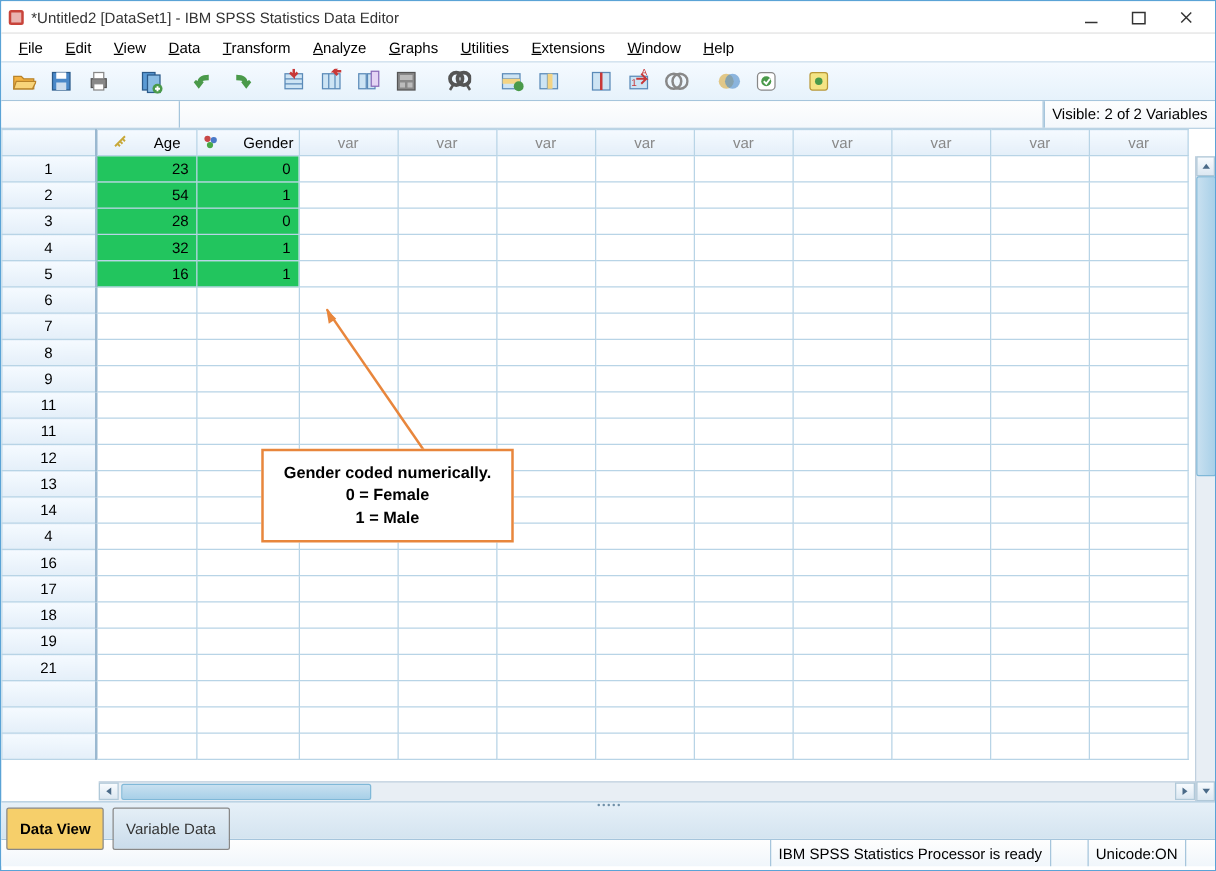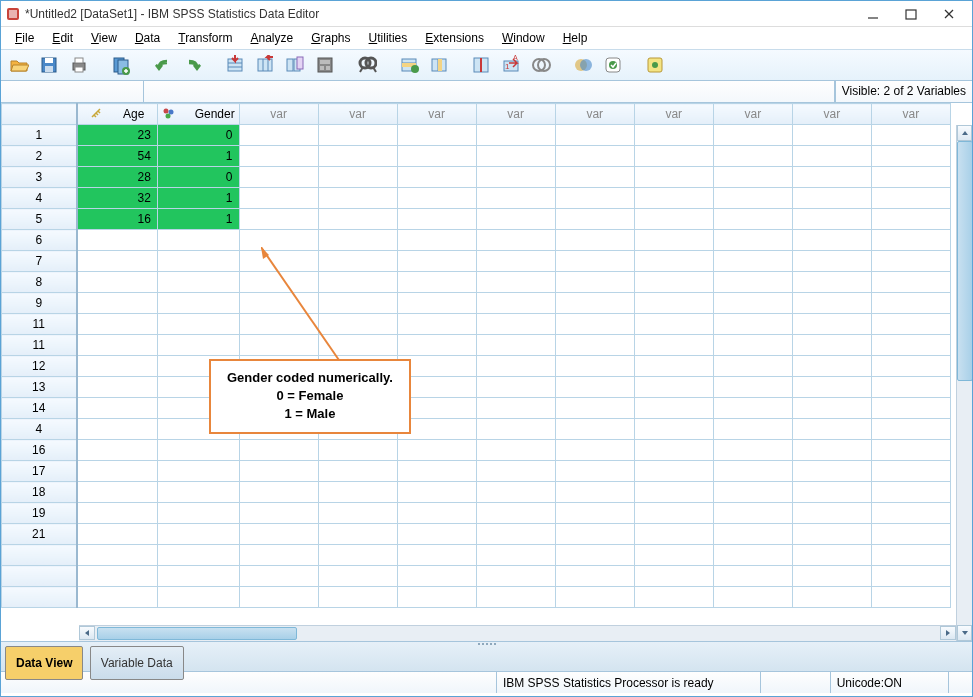--- a/index.html
+++ b/index.html
@@ -36,21 +36,21 @@
   .hscroll { position: absolute; left: 78px; bottom: 0; right: 16px; height: 16px; background: #e8eef4; border-top: 1px solid #c0d0de; }
   .hscroll .left, .hscroll .right { width: 16px; height: 14px; background: linear-gradient(#f8fbfe,#dce8f2); border: 1px solid #b0c8d8; display:inline-flex; align-items:center; justify-content:center; position:absolute; top:0; }
   .hscroll .right { right: 0; }
   .hscroll .thumb { position: absolute; left: 18px; top: 1px; height: 13px; width: 200px; background: linear-gradient(#c8e0f0,#a8d0e8); border: 1px solid #7fb8d8; border-radius: 2px; }
   .sheetabs-wrap { background: linear-gradient(#e6f0f8,#d4e4f0); padding: 4px 0 0 4px; height: 30px; border-top: 1px solid #a6c5dc; position: relative; }
   .grip { position: absolute; left: 50%; top: 0; width: 40px; height: 4px; transform: translateX(-50%); display:flex; gap:2px; justify-content:center; }
   .grip span { width:2px; height:2px; background:#7090a8; border-radius:50%; margin-top:1px; }
   .sheetab { display: inline-block; padding: 9px 10px; font-size: 12px; border: 1px solid #888; border-radius: 2px; margin-right: 3px; }
   .sheetab.active { background: #f6cf6a; font-weight: bold; }
   .sheetab.inactive { background: linear-gradient(#e4eef6,#cadceb); color: #333; }
-  .statusbar { height: 22px; background: linear-gradient(#fefefe,#f0f6fb); border-top: 1px solid #a6c5dc; display: flex; align-items: center; font-size: 12px; gap: 40px; }
+  .statusbar { height: 22px; background: linear-gradient(#fefefe,#f0f6fb); border-top: 1px solid #a6c5dc; display: flex; align-items: center; font-size: 12px; }
   .statcell { border-left: 1px solid #a6c5dc; padding: 0 6px; height: 100%; display: flex; align-items: center; }
   .callout { position: absolute; border: 2px solid #e8863c; background: #fff; padding: 8px 16px; text-align: center; font-size: 13px; color: #000; line-height: 1.4; }
   .arrow-line { position: absolute; pointer-events: none; }
   svg.icon { display: block; }
 </style>
 </head>
 <body>
 
 <div class="titlebar">
   <svg class="icon" width="16" height="16">

